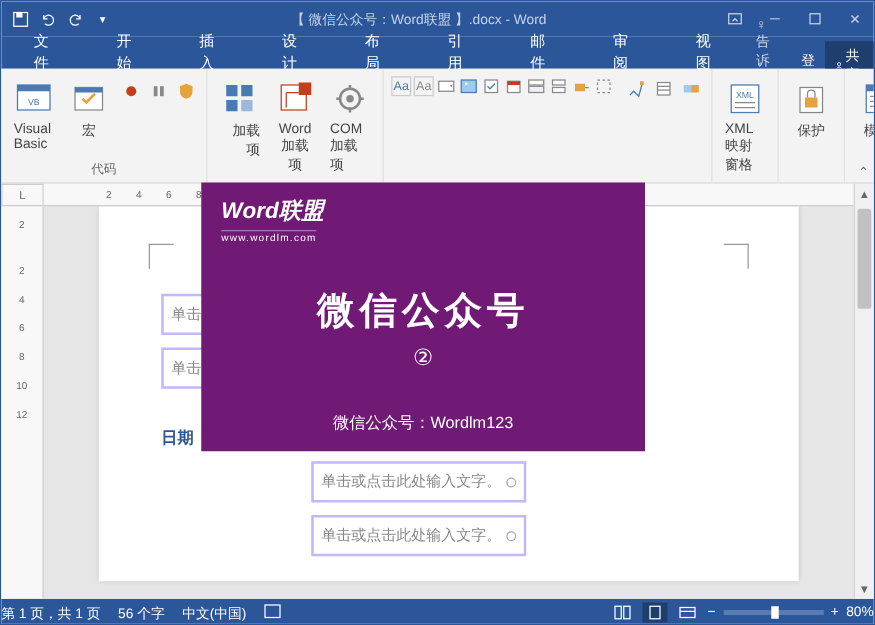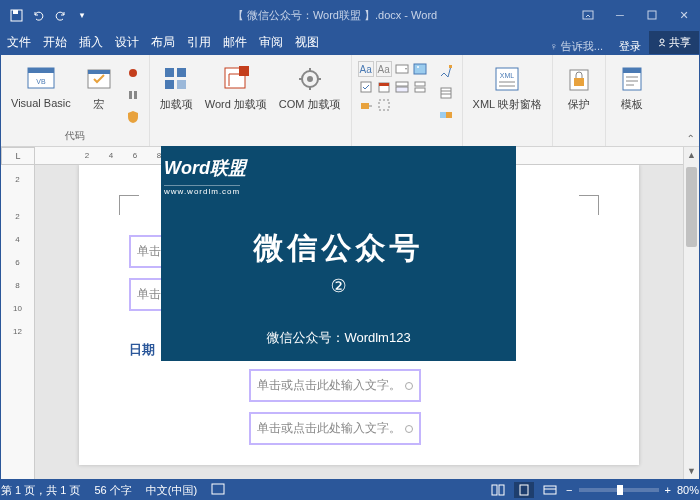--- a/index.html
+++ b/index.html
@@ -4,33 +4,33 @@
 <style>
 *{margin:0;padding:0;box-sizing:border-box;font-family:"Microsoft YaHei",sans-serif}
 body{width:700px;height:500px;background:#fff;overflow:hidden;position:relative;border:1px solid #2b579a}
 .titlebar{height:28px;background:#2b579a;display:flex;align-items:center;color:#fff;font-size:11px}
 .qat{display:flex;gap:8px;padding:0 8px}
 .qat-icon{width:14px;height:14px;display:flex;align-items:center;justify-content:center;cursor:pointer}
 .title-text{flex:1;text-align:center;color:#c8d4e8}
 .win-controls{display:flex;gap:2px}
 .win-btn{width:30px;height:28px;display:flex;align-items:center;justify-content:center;cursor:pointer;color:#c8d4e8}
 .menubar{height:26px;background:#2b579a;display:flex;align-items:center;font-size:12px}
-.tab{padding:0 6px;height:26px;display:flex;align-items:center;color:#fff;cursor:pointer}
+.tab{padding:0 26px;height:26px;display:flex;align-items:center;color:#fff;cursor:pointer}
 .tab.active{background:#f3f3f3;color:#2b579a}
 .tab-right{margin-left:auto;display:flex;align-items:flex-end}
 .tell-me{color:#c8d4e8;font-size:11px;padding:0 8px;cursor:pointer}
 .login{color:#fff;font-size:11px;padding:0 8px;cursor:pointer}
 .share{background:#1e3e6e;color:#fff;font-size:11px;padding:4px 8px;cursor:pointer;display:flex;align-items:center;gap:2px}
 .ribbon{height:92px;background:#f3f3f3;border-bottom:1px solid #d4d4d4;display:flex;position:relative}
 .ribbon-group{display:flex;flex-direction:column;border-right:1px solid #e1e1e1;padding:2px 6px}
 .ribbon-group-content{flex:1;display:flex;align-items:flex-start;gap:4px;padding-top:4px}
 .ribbon-group-label{font-size:10px;color:#666;text-align:center;padding:2px 0}
 .big-btn{display:flex;flex-direction:column;align-items:center;gap:2px;padding:2px 4px;cursor:pointer;font-size:11px;color:#444;min-width:40px}
 .big-icon{width:32px;height:32px;display:flex;align-items:center;justify-content:center}
-.small-btn-col{display:flex;flex-direction:column;gap:2px}
+.small-btn-col{display:flex;gap:2px}
 .small-btn{display:flex;align-items:center;gap:4px;font-size:11px;color:#444;cursor:pointer;padding:2px}
 .small-icon{width:16px;height:16px;display:flex;align-items:center;justify-content:center}
 .collapse-btn{position:absolute;right:4px;bottom:2px;font-size:10px;color:#666;cursor:pointer}
 .doc-area{position:relative;height:332px;background:#e6e6e6;display:flex}
 .ruler-corner{width:34px;height:18px;background:#f8f8f8;border:1px solid #ccc;font-size:9px;display:flex;align-items:center;justify-content:center;color:#666}
 .h-ruler{height:18px;background:#f8f8f8;border-bottom:1px solid #ccc;font-size:8px;color:#666;position:relative;overflow:hidden;flex:1}
 .h-ruler-inner{position:absolute;left:0;top:0;display:flex;align-items:center;height:100%;padding-left:40px}
 .h-tick{width:24px;text-align:center}
 .v-ruler{width:34px;background:#f8f8f8;border-right:1px solid #ccc;font-size:8px;color:#666;display:flex;flex-direction:column;align-items:center;padding-top:10px;gap:14px}
 .page{background:#fff;margin:0 auto;width:560px;height:300px;box-shadow:0 0 4px rgba(0,0,0,0.2);padding:40px 50px;position:relative}
@@ -42,21 +42,21 @@
 .placeholder-box{border:2px solid #c4b5fd;padding:6px 6px;font-size:12px;color:#888;display:flex;align-items:center}
 .placeholder-box::after{content:"";width:6px;height:6px;border:1px solid #aaa;border-radius:50%;margin-left:4px}
 .scrollbar-v{width:16px;background:#f0f0f0;border-left:1px solid #d4d4d4;position:relative}
 .scroll-thumb{position:absolute;top:20px;left:2px;right:2px;height:80px;background:#c1c1c1;border-radius:2px}
 .scroll-arrow{position:absolute;left:0;right:0;height:16px;display:flex;align-items:center;justify-content:center;font-size:9px;color:#666;cursor:pointer}
 .statusbar{height:22px;background:#2b579a;display:flex;align-items:center;color:#fff;font-size:11px;padding:0 0;gap:14px}
 .status-right{margin-left:auto;display:flex;align-items:center;gap:6px}
 .view-btn{width:20px;height:16px;cursor:pointer;display:flex;align-items:center;justify-content:center}
 .zoom-slider{width:80px;height:4px;background:#5a7bb0;position:relative;cursor:pointer}
 .zoom-thumb{position:absolute;left:38px;top:-3px;width:6px;height:10px;background:#fff}
-.overlay{position:absolute;left:160px;top:145px;width:355px;height:215px;background:#0c4a6e;color:#fff;padding:10px 3px;z-index:100}
+.overlay{position:absolute;left:160px;top:145px;width:355px;height:215px;background:#701a75;color:#fff;padding:10px 16px;z-index:100}
 .overlay-logo{font-size:18px;font-weight:bold;font-style:italic}
 .overlay-logo .b{font-weight:900}
 .overlay-url{font-size:8px;letter-spacing:1px;border-top:1px solid rgba(255,255,255,0.4);display:inline-block;padding-top:1px}
 .overlay-title{font-size:30px;font-weight:bold;text-align:center;margin-top:30px;letter-spacing:4px}
 .overlay-num{text-align:center;font-size:18px;margin-top:6px}
 .overlay-footer{position:absolute;bottom:14px;left:0;right:0;text-align:center;font-size:13px}
 .ruler-row{display:flex}
 .content-row{display:flex;flex:1;overflow:hidden}
 .page-wrap{flex:1;overflow:hidden;position:relative;padding-top:0}
 </style>

